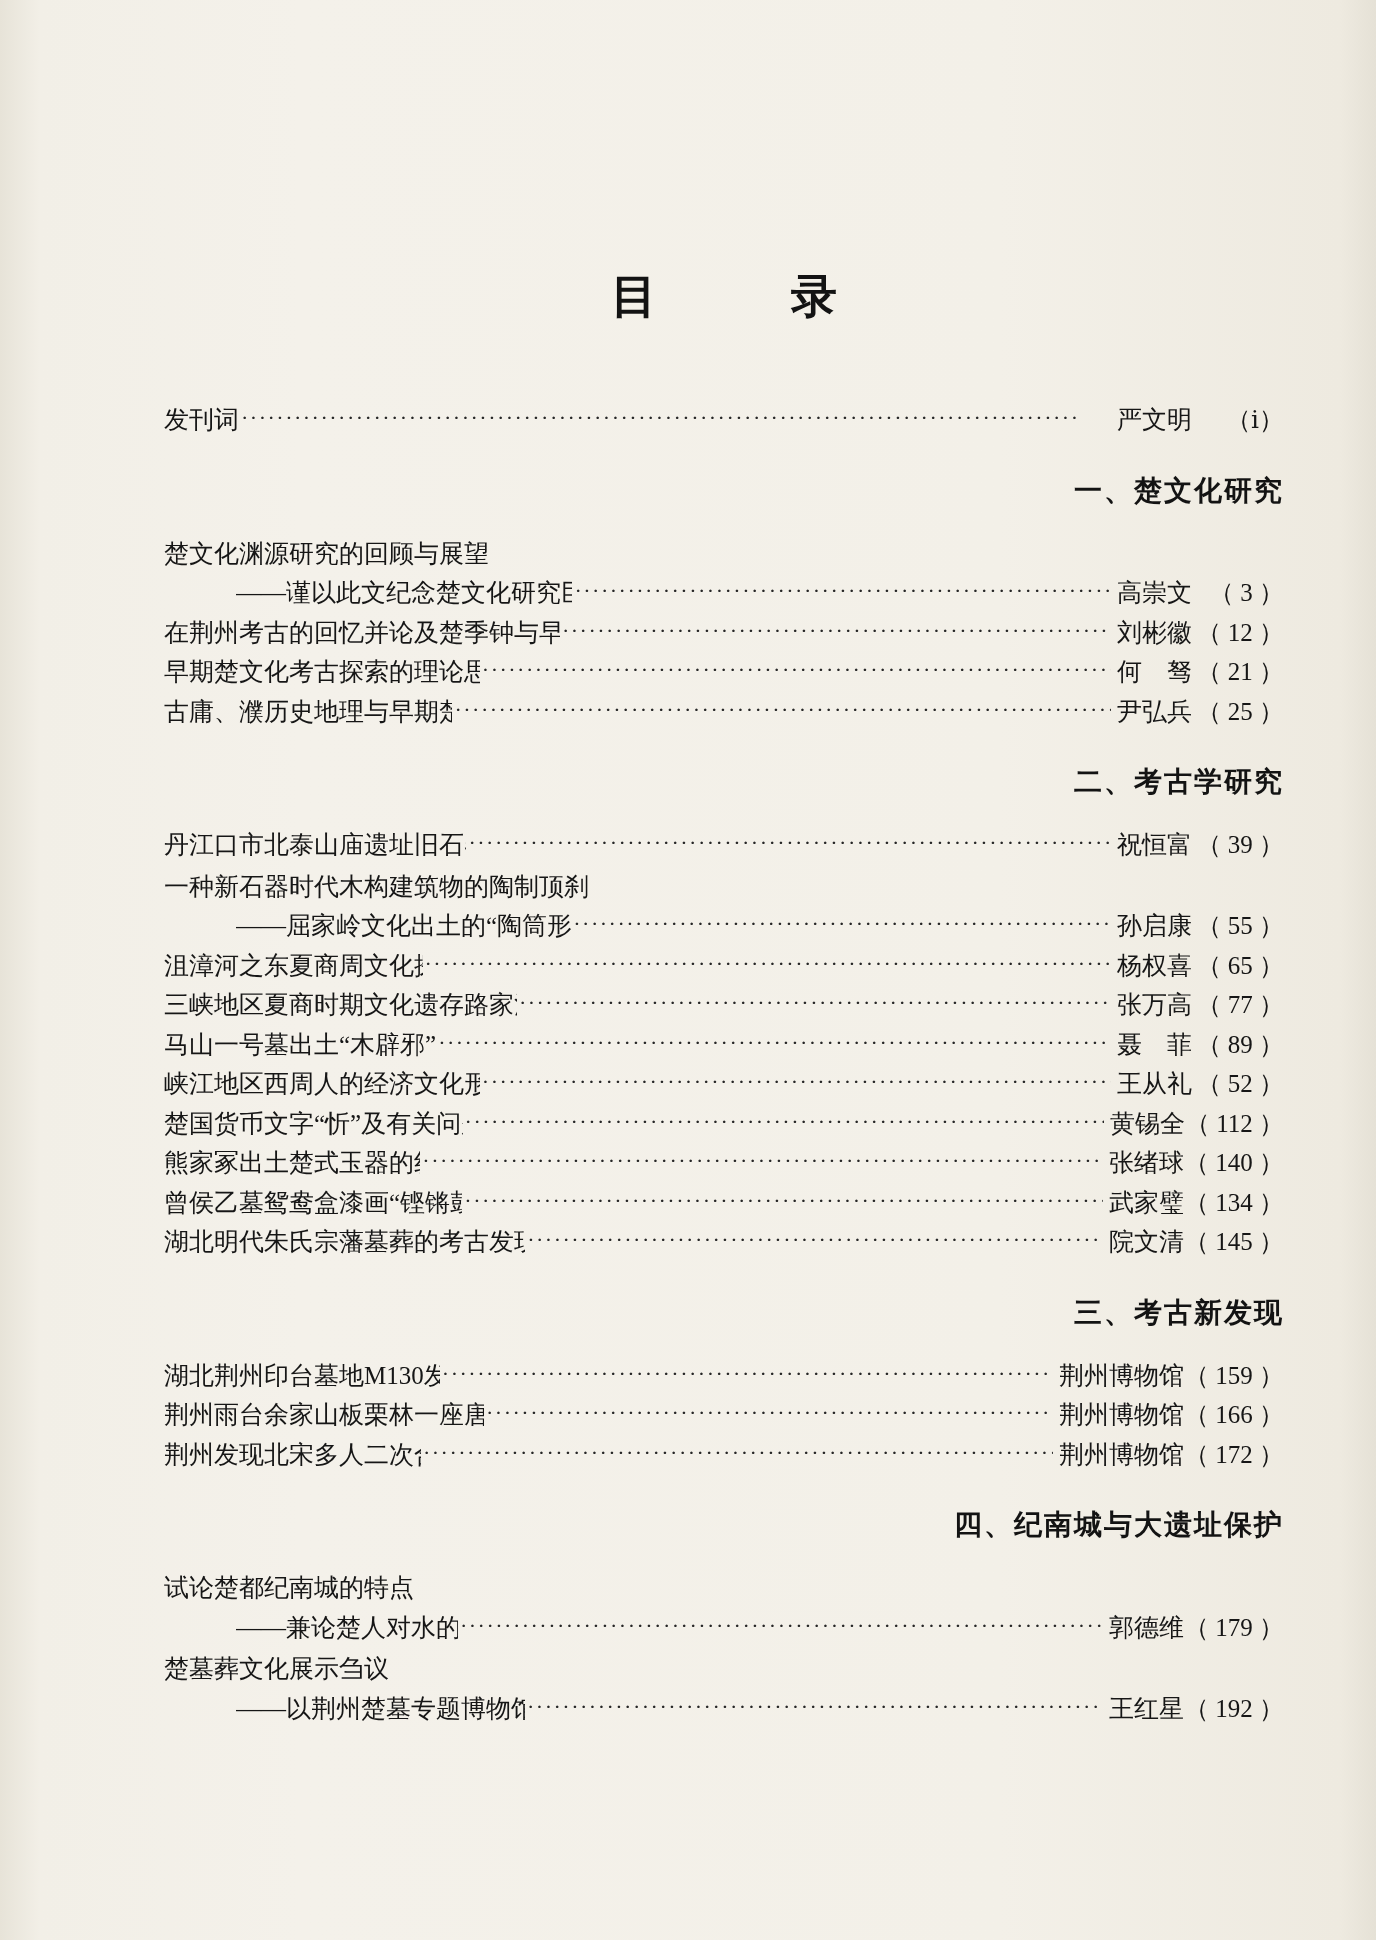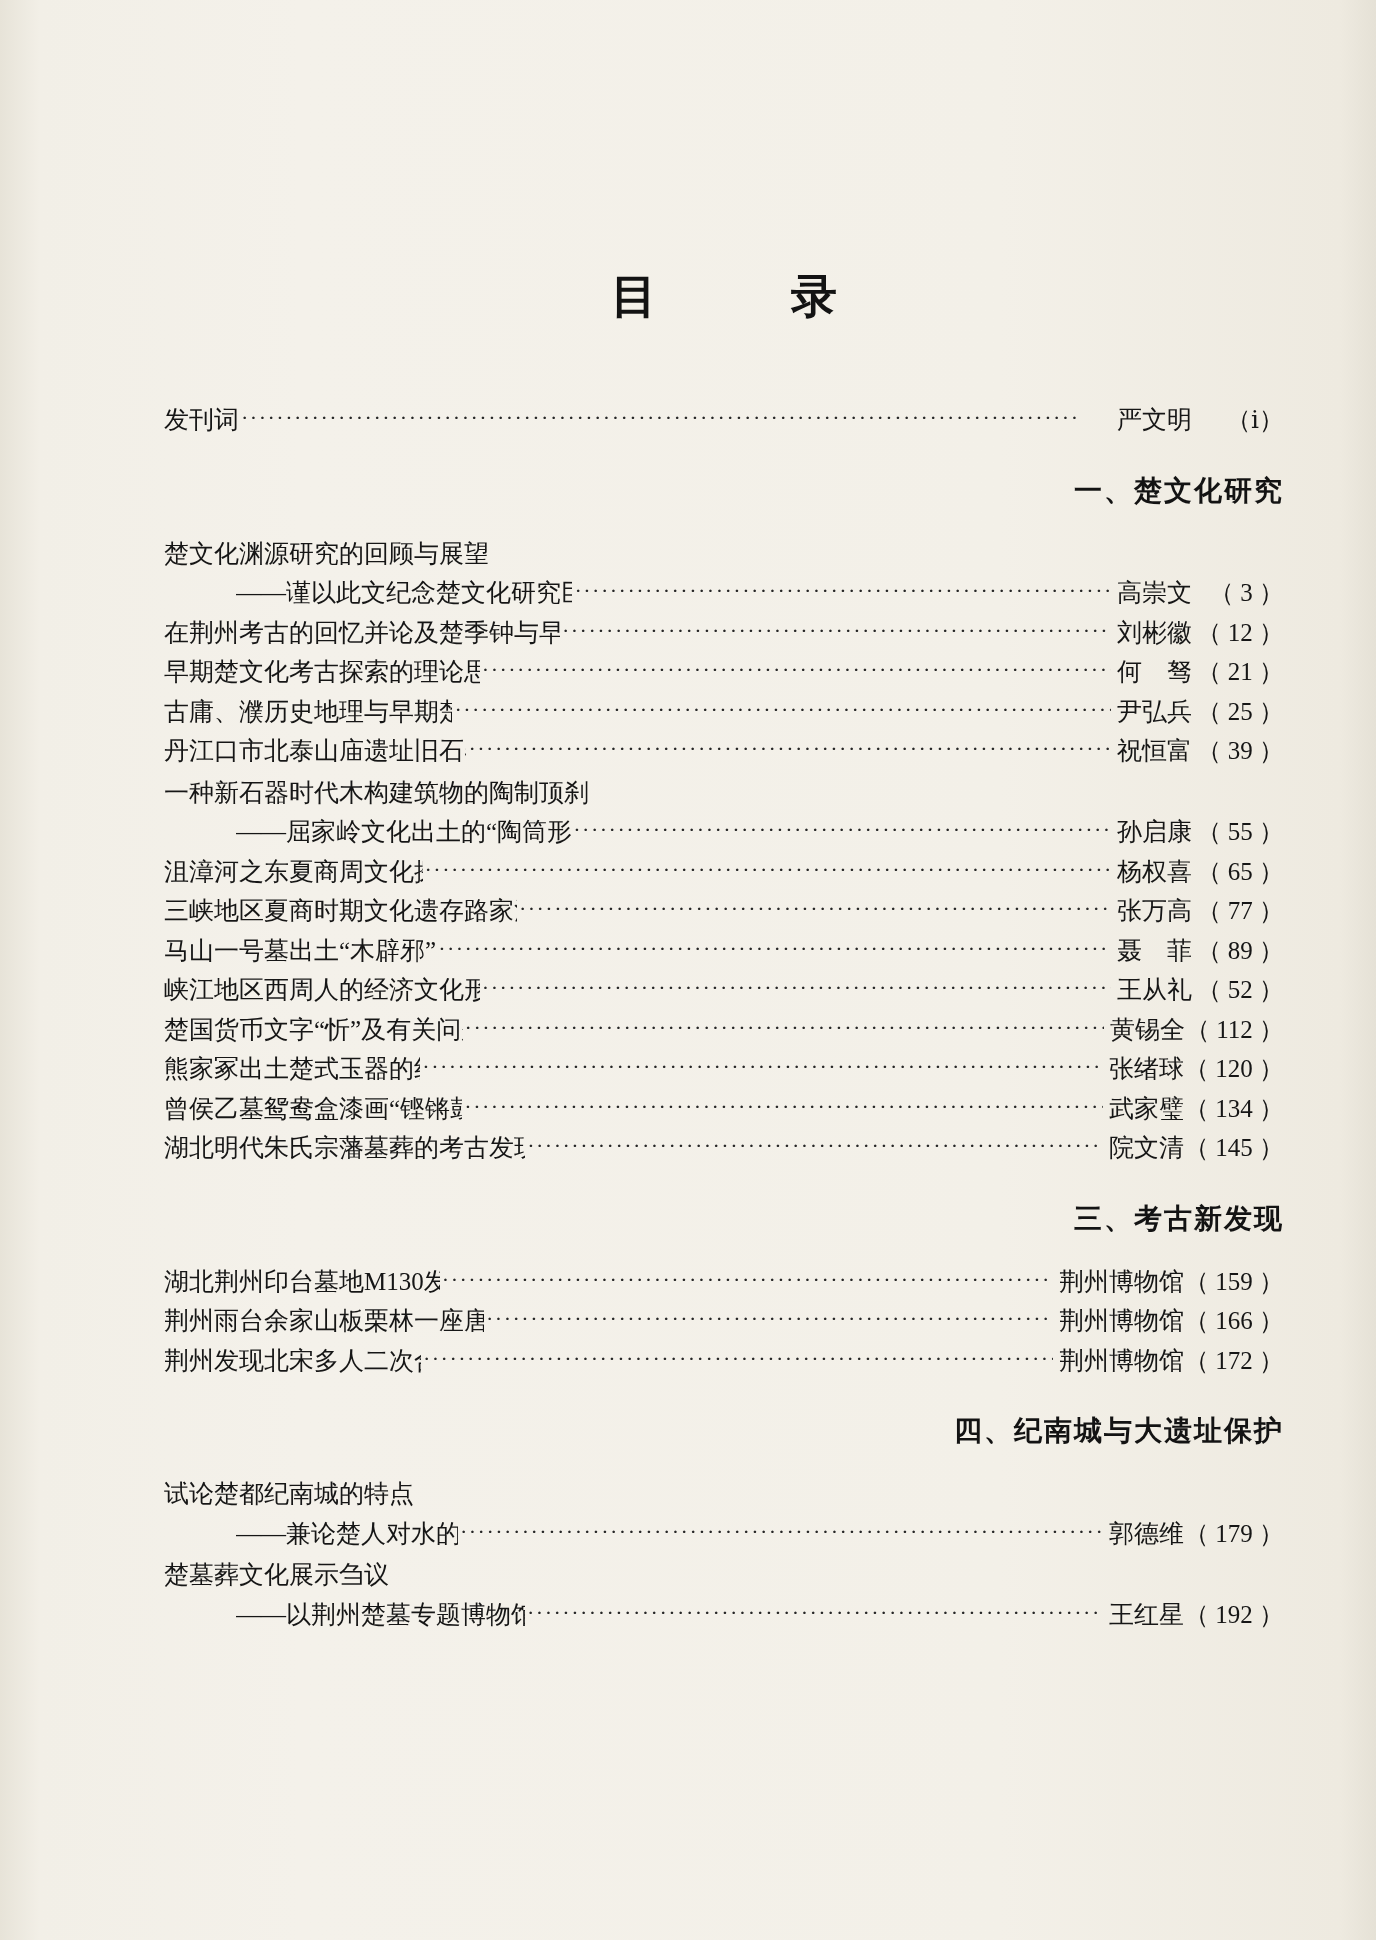--- a/index.html
+++ b/index.html
@@ -125,20 +125,21 @@
           <span class="leader">··························································································</span>
           <span class="eauthor">何　驽</span>
           <span class="epage">（ 21 ）</span>
         </div>
         <div class="entry">
           <span class="etitle">古庸、濮历史地理与早期楚文化</span>
           <span class="leader">··························································································</span>
           <span class="eauthor">尹弘兵</span>
           <span class="epage">（ 25 ）</span>
         </div>
+        <div class="section-head">二、考古学研究</div>
         <div class="entry">
           <span class="etitle">丹江口市北泰山庙遗址旧石器研究</span>
           <span class="leader">··························································································</span>
           <span class="eauthor">祝恒富</span>
           <span class="epage">（ 39 ）</span>
         </div>
         <div class="entry-title-line">一种新石器时代木构建筑物的陶制顶刹</div>
         <div class="entry sub-line">
           <span class="etitle">——屈家岭文化出土的“陶筒形器”之用途蠡测</span>
           <span class="leader">··························································································</span>
@@ -172,21 +173,21 @@
         <div class="entry">
           <span class="etitle">楚国货币文字“忻”及有关问题再议</span>
           <span class="leader">··························································································</span>
           <span class="eauthor">黄锡全</span>
           <span class="epage">（ 112 ）</span>
         </div>
         <div class="entry">
           <span class="etitle">熊家冢出土楚式玉器的纹饰</span>
           <span class="leader">··························································································</span>
           <span class="eauthor">张绪球</span>
-          <span class="epage">（ 120 ）</span>
+          <span class="epage">（ 140 ）</span>
         </div>
         <div class="entry">
           <span class="etitle">曾侯乙墓鸳鸯盒漆画“铿锵鼓舞”图</span>
           <span class="leader">··························································································</span>
           <span class="eauthor">武家璧</span>
           <span class="epage">（ 134 ）</span>
         </div>
         <div class="entry">
           <span class="etitle">湖北明代朱氏宗藩墓葬的考古发现及相关问题</span>
           <span class="leader">··························································································</span>

